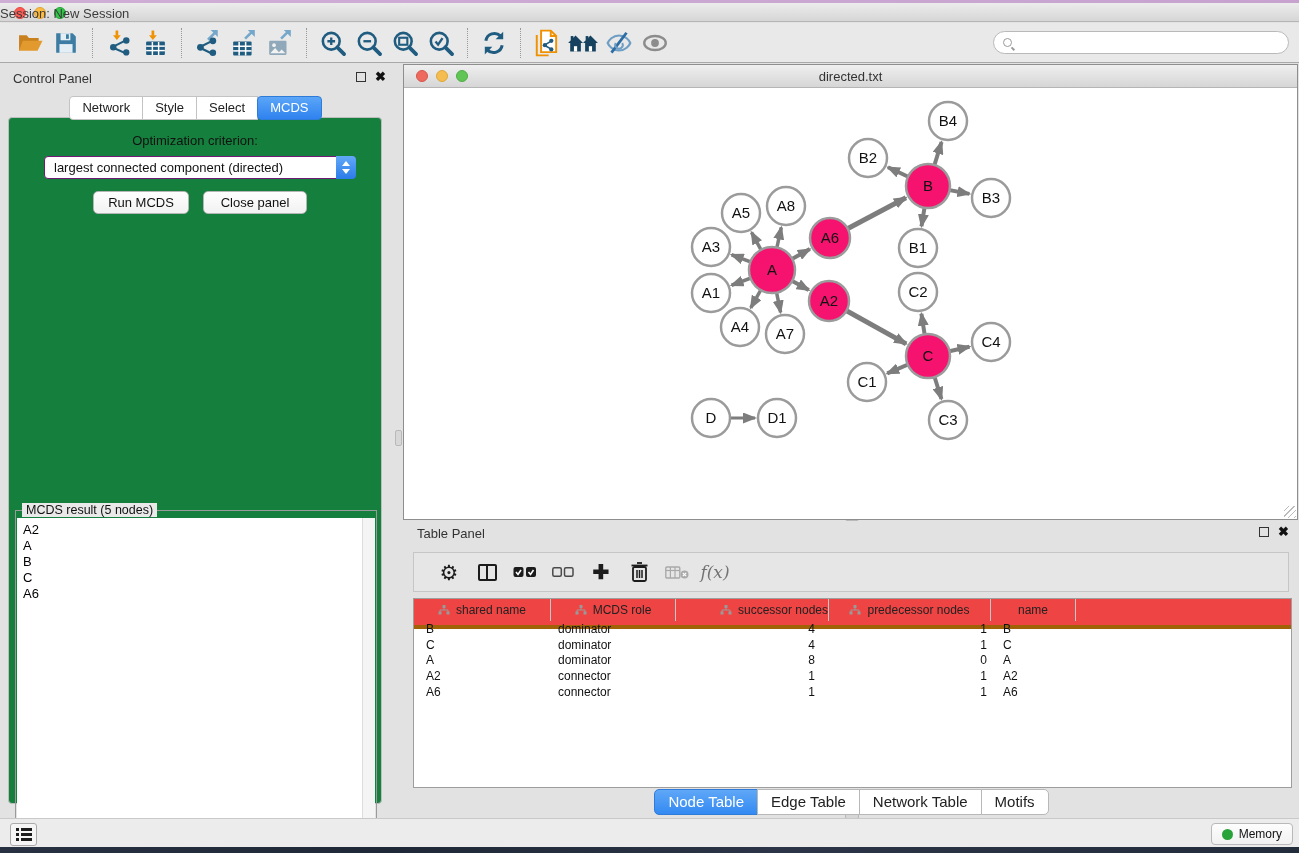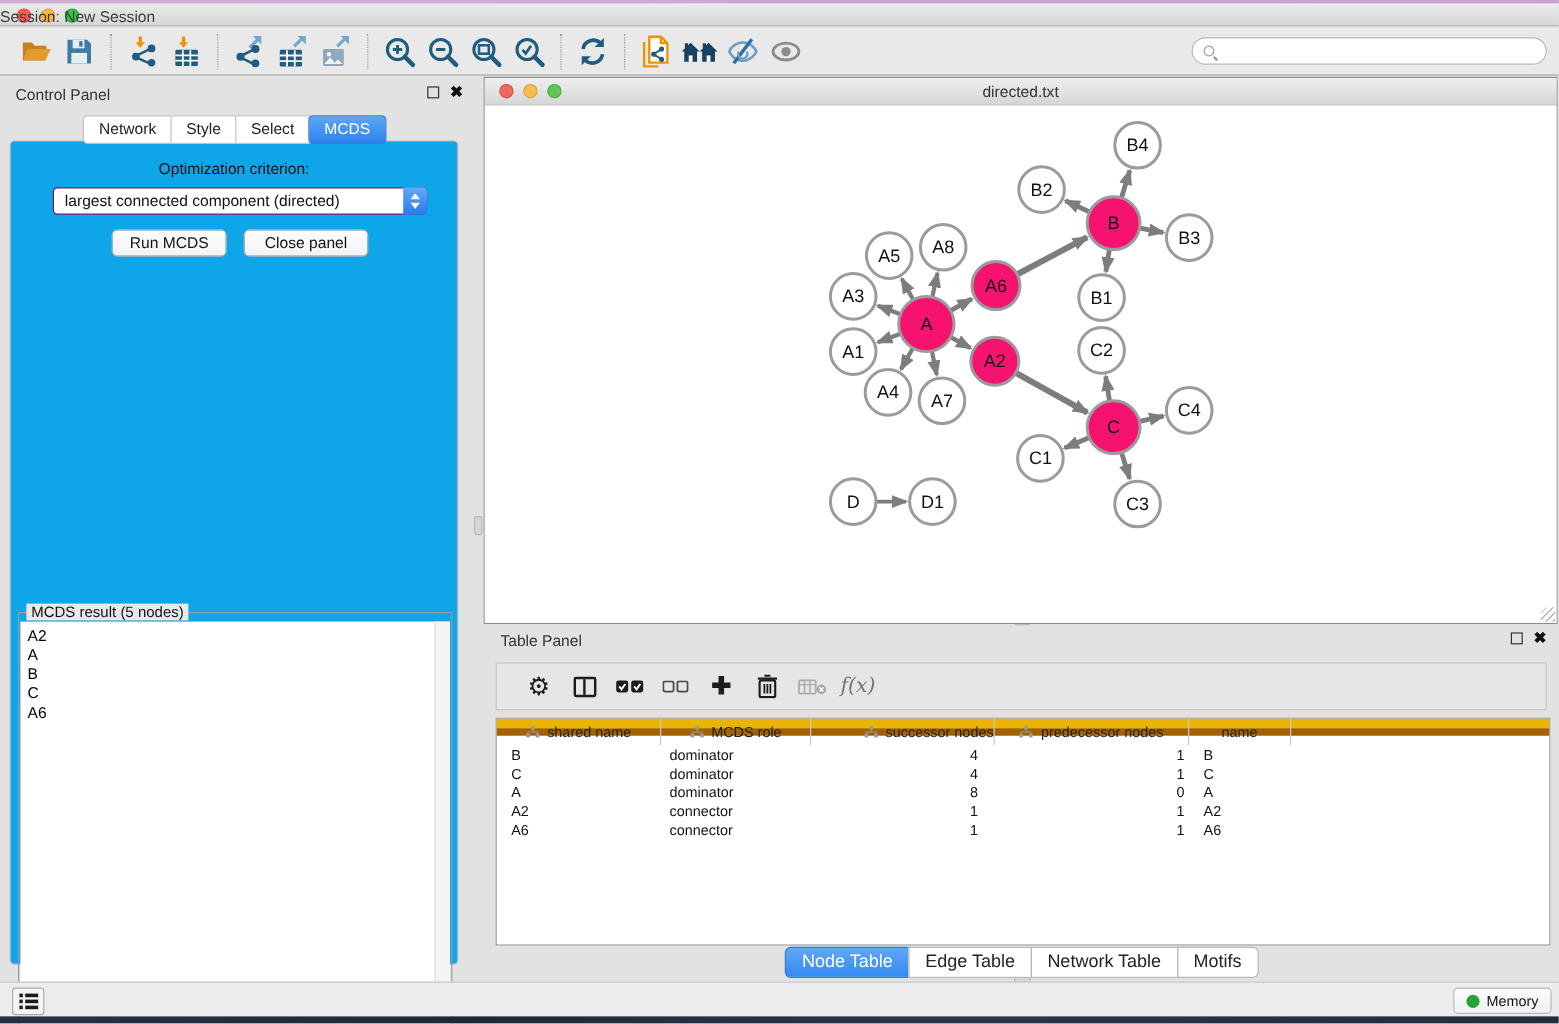--- a/index.html
+++ b/index.html
@@ -43,21 +43,21 @@
   .close-icon { font-size:13px; font-weight:bold; color:#111; line-height:10px; }
 
   #cp-tabs { position:absolute; left:0; top:33px; width:390px; display:flex; justify-content:center; z-index:2; }
   .cp-tab { font-size:13px; color:#222; background:#fff; border:1px solid #c3c3c3;
     padding:3px 12px 4px; margin-right:-1px; }
   .cp-tab:first-child { border-radius:4px 0 0 4px; }
   .cp-tab.selected { background:linear-gradient(#5ba6f8,#2f82ef); color:#fff;
     border:1px solid #2f7cd8; border-radius:4px; }
 
   #cp-content { position:absolute; left:8px; top:54px; width:374px; height:687px;
-    background:#0ea5e9; border:1px solid #bdbdbd; border-radius:4px; }
+    background:#15803d; border:1px solid #bdbdbd; border-radius:4px; }
   #opt-label { position:absolute; left:0; width:100%; top:15px; text-align:center;
     font-size:13px; color:#111; }
   #criterion-select { position:absolute; left:35px; top:38px; width:312px; height:23px;
     background:#fff; border:1px solid #701a75; border-radius:4px; display:flex; align-items:center; }
   #criterion-select .sel-text { flex:1; font-size:13px; color:#111; padding-left:9px;
     white-space:nowrap; overflow:hidden; }
   #criterion-select .stepper { width:20px; height:23px; margin-right:-1px;
     background:linear-gradient(#63a9f8,#2a7bea); border-radius:0 4px 4px 0; position:relative; }
   .stepper .up { position:absolute; left:6px; top:5px; width:0; height:0;
     border-left:4px solid transparent; border-right:4px solid transparent; border-bottom:5px solid #fff; }
@@ -111,22 +111,22 @@
   .tp-btn.disabled { color:#737373; }
   .gear-glyph { font-size:21px; line-height:21px; }
   .colbrowser { width:19px; height:17px; border:2.5px solid #1c1c1c; border-radius:2px; position:relative; }
   .colbrowser::after { content:""; position:absolute; left:50%; top:0; bottom:0; width:2.5px;
     margin-left:-1.25px; background:#1c1c1c; }
   .plus-glyph { font-size:20px; font-weight:bold; line-height:20px; }
   .fx-glyph { font-family:"DejaVu Serif", serif; font-style:italic; font-size:17px; }
 
   #node-table { position:absolute; left:10px; top:78px; width:879px; height:190px;
     background:#fff; border:1px solid #9e9e9e; font-size:12px; color:#111; }
-  #nt-header { position:absolute; left:0; top:0; right:0; height:14px; display:flex;
-    border-bottom:6px solid #a16207; background:#eab308; }
+  #nt-header { position:absolute; left:0; top:0; right:0; height:30px; display:flex;
+    border-bottom:4px solid #a16207; background:#ef4444; }
   .nt-th { height:22px; border-right:1px solid #c8c8c8; display:flex; align-items:center;
     justify-content:center; gap:6px; font-size:12px; color:#222; }
   .nt-rows { position:absolute; left:0; top:23px; right:0; bottom:0; }
   .nt-row { display:flex; height:15.7px; align-items:center; }
   .nt-td { height:15.7px; line-height:15.7px; white-space:nowrap; overflow:hidden; }
 
   #tp-tabs { position:absolute; left:0; top:269px; width:896px; display:flex; justify-content:center; }
   .tp-tab { font-size:15px; color:#222; background:#fff; border:1px solid #b8b8b8;
     padding:3px 13px 4px; margin-right:-1px; }
   .tp-tab:first-child { border-radius:5px 0 0 5px; }

